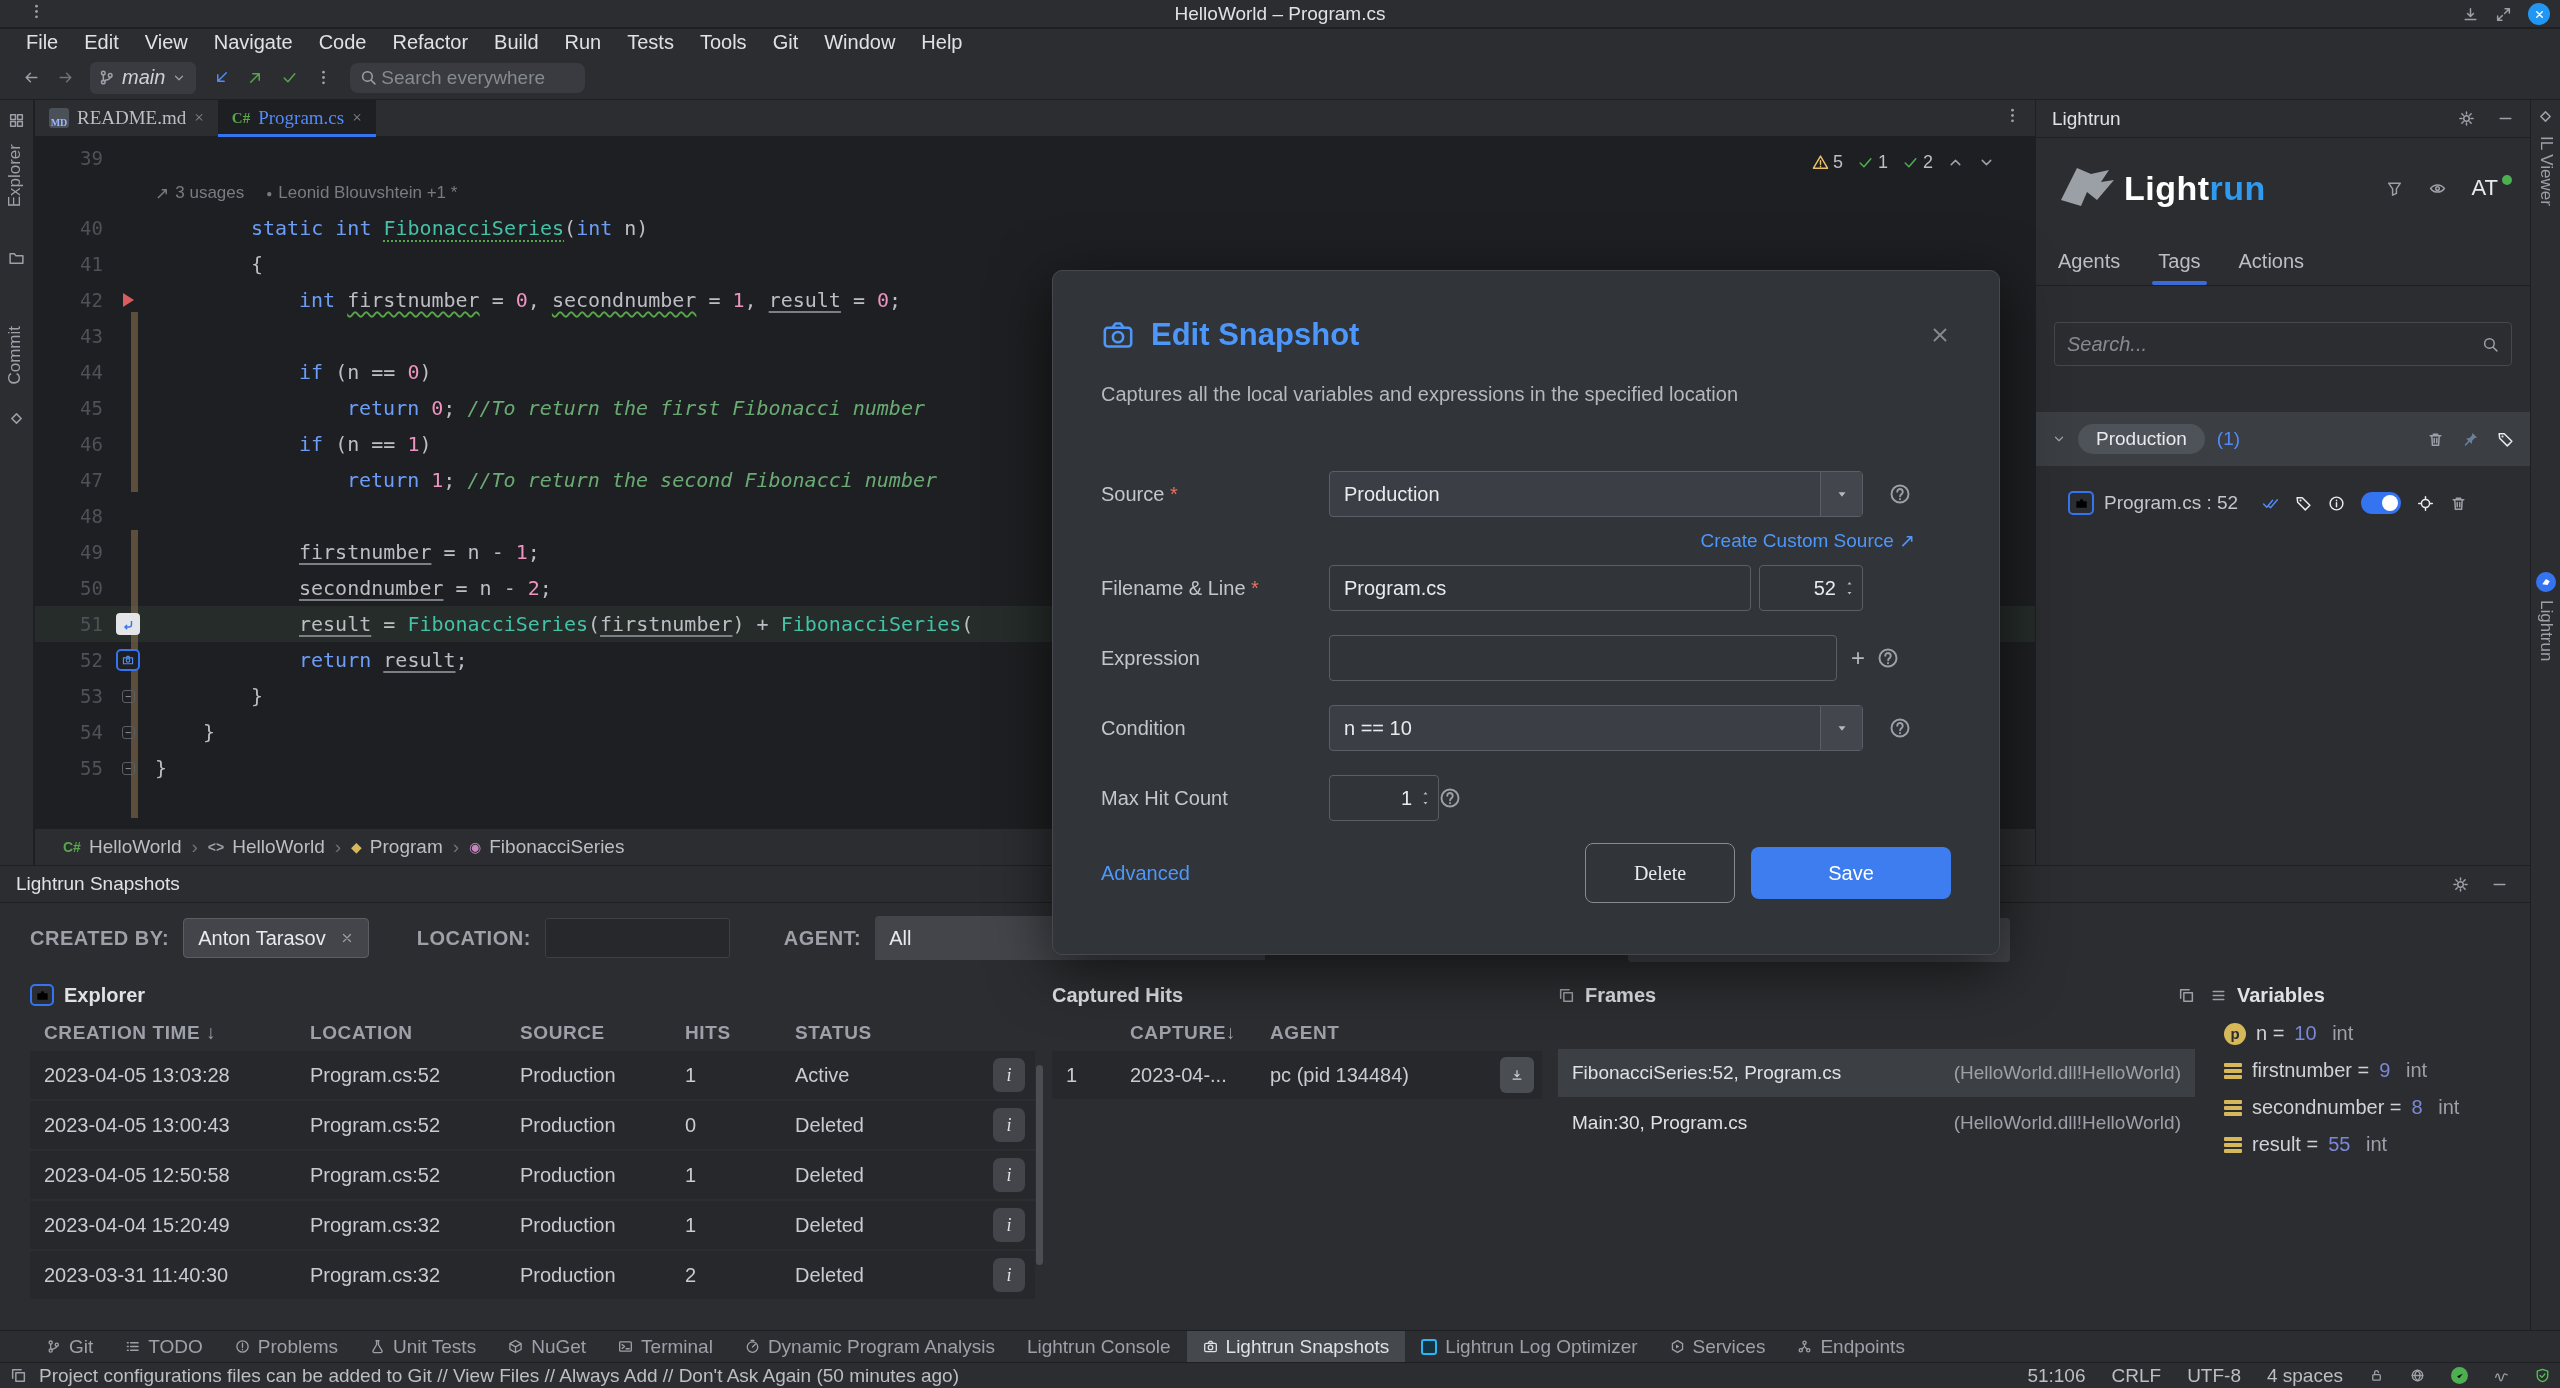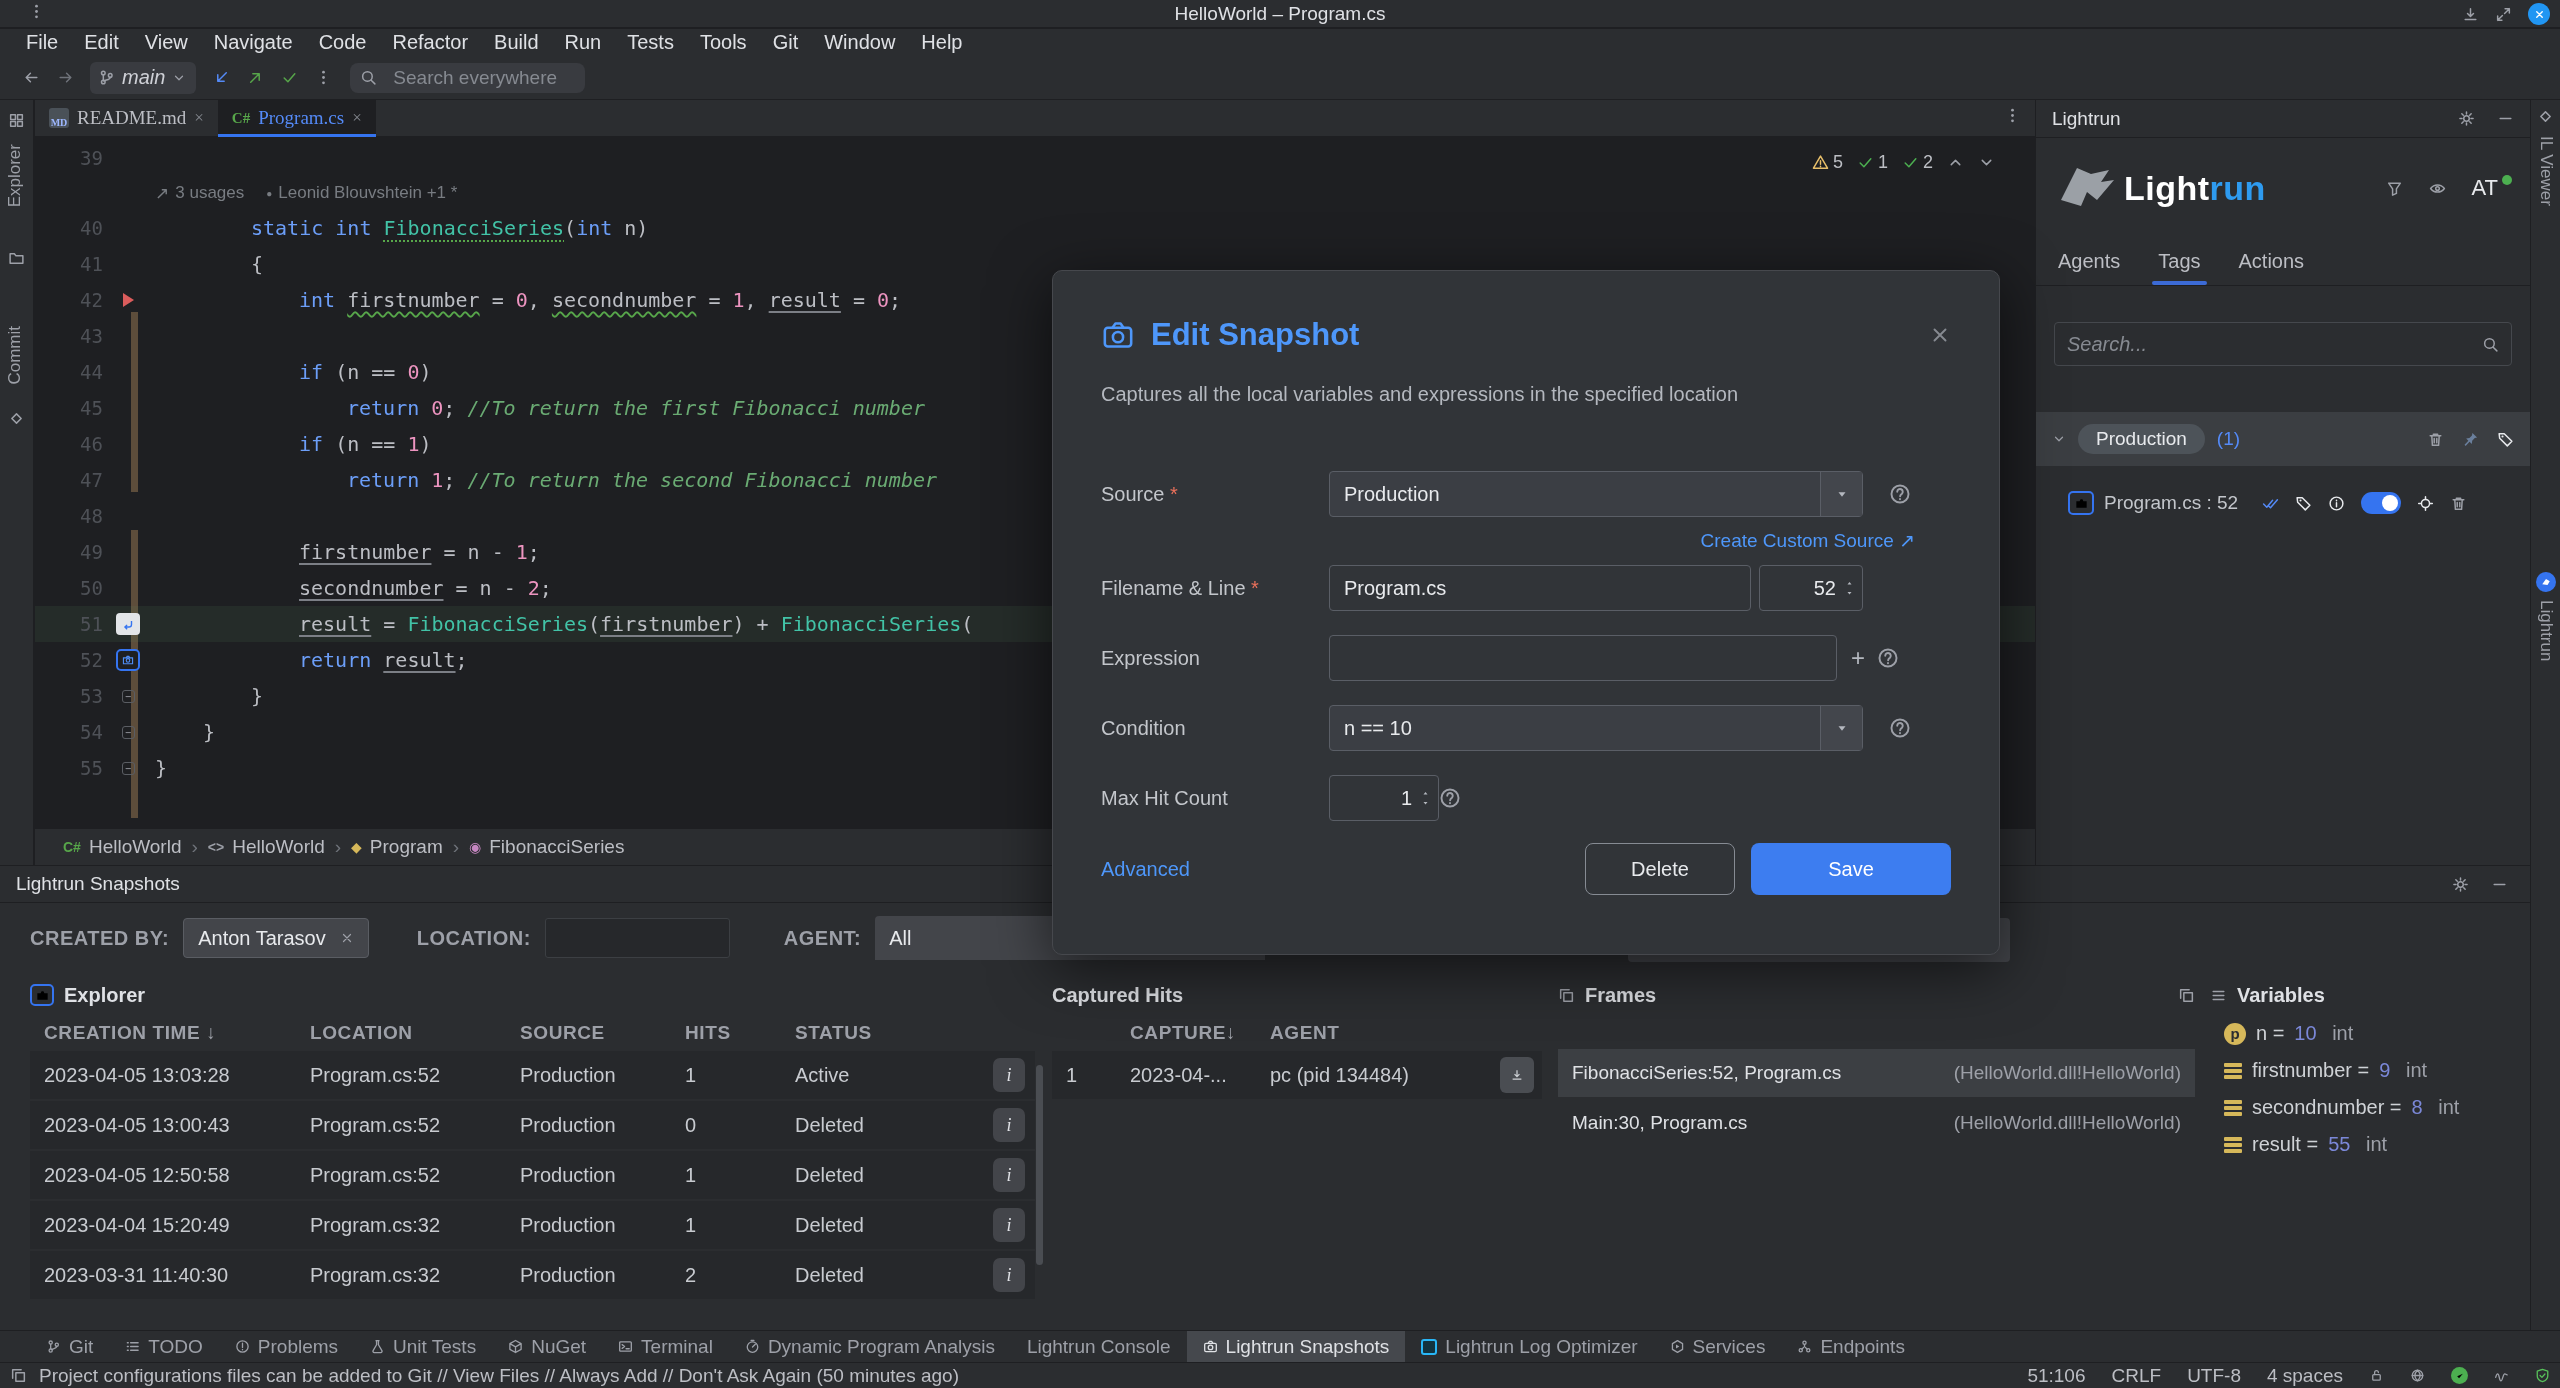--- a/index.html
+++ b/index.html
@@ -30,21 +30,21 @@
   #tb-kebab { position:absolute; left:28px; top:3px; }
 
   
   #menubar { left:0; top:29px; width:2560px; height:27px; background:#2b2d30; display:flex; align-items:center; padding-left:14px; gap:2px; }
   #menubar span { padding:1px 12px; font-size:20px; color:#dfe1e5; border-radius:4px; }
 
   
   #toolbar { left:0; top:56px; width:2560px; height:44px; background:#2b2d30; border-bottom:1px solid #1e1f22; display:flex; align-items:center; }
   .tb-icon { width:34px; height:30px; display:flex; align-items:center; justify-content:center; border-radius:4px; }
   #branch-widget { height:32px; background:#393b40; border-radius:6px; display:flex; align-items:center; gap:7px; padding:0 10px 0 8px; margin:0 8px; color:#ced0d6;font-style:italic; }
-  #search-everywhere { width:235px; height:30px; background:#393b40; border-radius:8px; display:flex; align-items:center; gap:16px; padding:0 10px; color:#868a91; font-size:19px; margin-left:10px; }
+  #search-everywhere { width:235px; height:30px; background:#393b40; border-radius:8px; display:flex; align-items:center; gap:4px; padding:0 10px; color:#868a91; font-size:19px; margin-left:10px; }
   #run-config-area { position:absolute; right:28px; top:61px; display:flex; align-items:center; }
   #config-box { height:34px; background:#393b40; border:1px solid #45484d; border-radius:6px; display:flex; align-items:center; }
   #config-box .cfg-chevron { padding:0 10px; border-right:1px solid #45484d; height:100%; display:flex; align-items:center; }
   #config-box .cfg-name { display:flex; align-items:center; gap:8px; padding:0 14px; width:290px; background:#3c4047; }
   .net-badge { width:20px; height:20px; border-radius:4px; background:#512bd4aa; color:#9db7ff; font-size:13px; font-weight:bold; display:flex; align-items:center; justify-content:center; font-style:italic; }
   .run-btn { display:flex; align-items:center; gap:6px; padding:0 12px; height:34px; color:#dfe1e5; }
 
   
   #left-stripe { left:0; top:100px; width:34px; height:1230px; background:#2b2d30; border-right:1px solid #1e1f22; }
   #right-stripe { right:0; top:100px; width:30px; height:1230px; background:#2b2d30; border-left:1px solid #1e1f22; }
@@ -195,21 +195,21 @@
   .ctl.select .val { flex:1; padding:0 14px; }
   .ctl.select .arr { width:42px; height:100%; border-left:1px solid #5a5e66; display:flex; align-items:center; justify-content:center; background:#43464c; color:#b4b8bf; }
   .ctl.input { background:#313438; }
   .spin { display:flex; flex-direction:column; justify-content:center; width:26px; gap:2px; align-items:center; color:#b4b8bf; }
   .spin svg { width:11px; height:8px; }
   .qmark { margin-left:26px; color:#9da0a8; }
   .qmark svg { width:22px; height:22px; }
   #dlg-link { position:absolute; left:0; top:258px; width:862px; text-align:right; color:#4e97fa; font-size:19px; }
   #dlg-footer { position:absolute; left:48px; right:48px; top:572px; display:flex; align-items:center; }
   #dlg-adv { color:#4e97fa; font-size:20px; }
-  #btn-delete { margin-left:auto; width:150px; height:52px; border:1px solid #868b93; border-radius:8px; display:flex; align-items:center; justify-content:center; font-size:20px; color:#e8eaed; }
+  #btn-delete { margin-left:auto; width:150px; height:60px; border:1px solid #868b93; border-radius:8px; display:flex; align-items:center; justify-content:center; font-size:20px; color:#e8eaed;font-family:Liberation Serif, serif; }
   #btn-save { margin-left:16px; width:200px; height:52px; background:#3d7df0; border-radius:8px; display:flex; align-items:center; justify-content:center; font-size:20px; color:#fff; }
 </style>
 </head>
 <body>
 
 <div id="titlebar" class="abs">
   <span id="tb-kebab" class="i gray">
       <svg viewBox="0 0 16 16">
         <circle cx="8" cy="3" r="1.3" fill="currentColor" stroke="none"></circle>
         <circle cx="8" cy="8" r="1.3" fill="currentColor" stroke="none"></circle>

